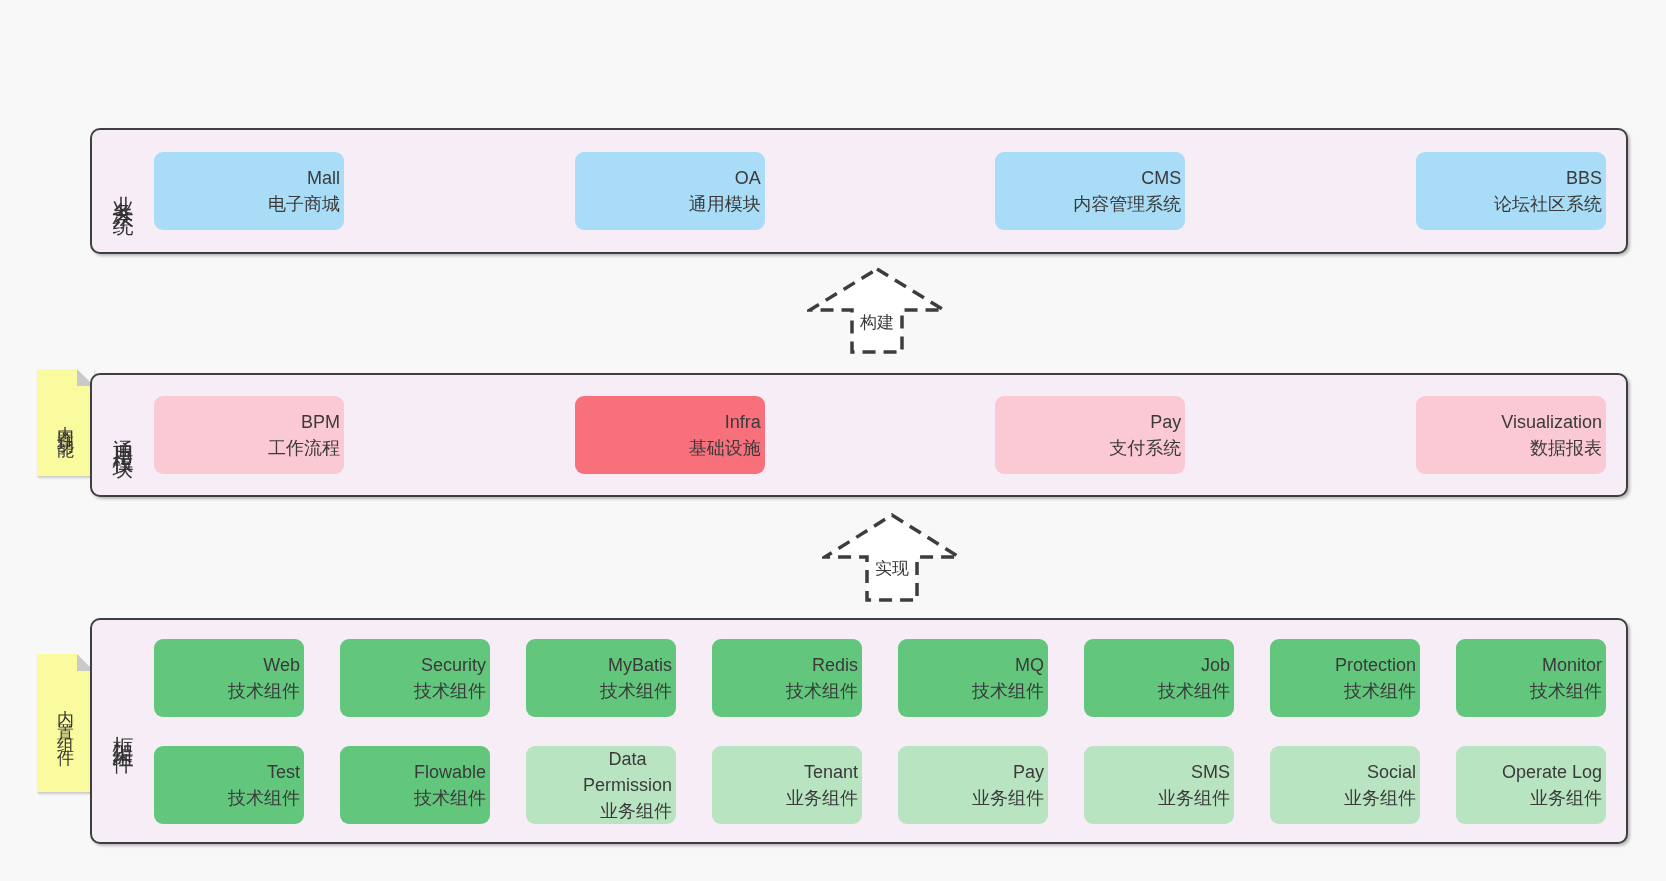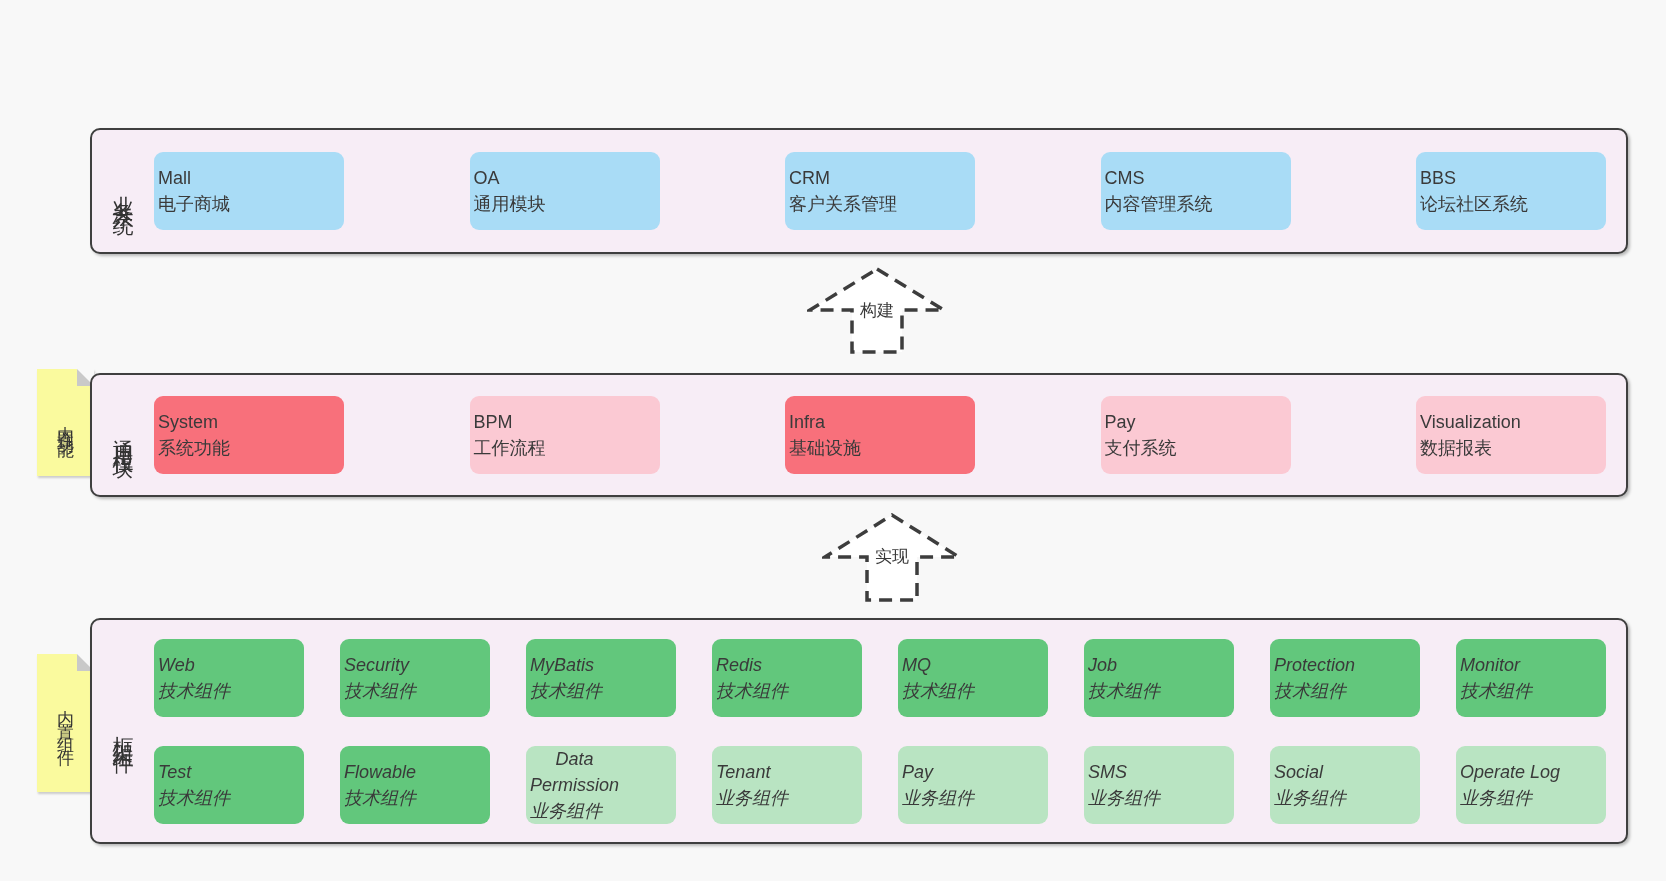--- a/index.html
+++ b/index.html
@@ -17,25 +17,25 @@
   #layer-modules{top:373px;height:124px;}
   #layer-components{top:618px;height:226px;}
 
   .v-label{
     width:62px;flex:0 0 62px;display:flex;align-items:center;justify-content:center;
     writing-mode:vertical-rl;text-orientation:upright;
     font-size:21px;letter-spacing:6px;color:#333;
   }
 
   .box-zone{flex:1;display:flex;align-items:center;justify-content:space-between;padding:0 20px 0 0;}
-  .box-zone.grid{flex-direction:column;justify-content:center;gap:29px;padding:21px 20px 20px 0;box-sizing:border-box;font-style:italic;}
+  .box-zone.grid{flex-direction:column;justify-content:center;gap:29px;padding:21px 20px 20px 0;box-sizing:border-box;}
   .box-row{width:100%;display:flex;justify-content:space-between;}
 
   .box{
-    border-radius:9px;display:flex;flex-direction:column;align-items:flex-start;justify-content:center;
+    border-radius:9px;display:flex;flex-direction:column;align-items:flex-end;justify-content:center;
     text-align:center;color:#3a3a3a;font-size:18px;line-height:26px;
     width:190px;height:78px;box-sizing:border-box;padding:2px 4px;
   }
   .box-zone.grid .box{width:150px;height:78px;}
   .box-title{white-space:pre-line;}
   .blue{background:#a9dcf6;}
   .red{background:#f8707b;}
   .pink{background:#fbc9d3;}
   .green{background:#62c77c;}
   .lightgreen{background:#b9e4c2;}
@@ -57,21 +57,21 @@
     font-size:17px;color:#333;letter-spacing:5px;
   }
   #sticky-components .s-label{letter-spacing:13px;}
 
   
   .arrow{position:absolute;z-index:2;}
   #arrow-build{left:807px;top:266px;width:140px;height:90px;}
   #arrow-implement{left:822px;top:512px;width:140px;height:92px;}
   .arrow svg{display:block;}
   .arrow-label{
-    position:absolute;left:50%;top:32px;transform:translateX(-50%);
+    position:absolute;left:50%;top:44px;transform:translateX(-50%);
     background:#ffffff;padding:1px 3px;font-size:17px;color:#3a3a3a;white-space:nowrap;
   }
 </style>
 </head>
 <body>
 
 <div class="canvas">
 
   <div class="sticky" id="sticky-modules">
     <span class="s-label">内置功能</span>
@@ -83,24 +83,20 @@
   <section class="layer" id="layer-business">
     <div class="v-label">业务系统</div>
     <div class="box-zone">
         <div class="box blue">
           <div class="box-title">Mall</div>
           <div class="box-sub">电子商城</div>
         </div>
         <div class="box blue">
           <div class="box-title">OA</div>
           <div class="box-sub">通用模块</div>
-        </div>
-        <div class="box blue">
-          <div class="box-title">CRM</div>
-          <div class="box-sub">客户关系管理</div>
         </div>
         <div class="box blue">
           <div class="box-title">CMS</div>
           <div class="box-sub">内容管理系统</div>
         </div>
         <div class="box blue">
           <div class="box-title">BBS</div>
           <div class="box-sub">论坛社区系统</div>
         </div>
       </div>
@@ -109,24 +105,20 @@
   <div class="arrow" id="arrow-build">
     <svg width="140" height="90" viewBox="0 0 140 90">
       <polygon points="70,3 137,44 95,44 95,86 45,86 45,44 3,44" fill="#ffffff" stroke="#3d3d3d" stroke-width="3.5" stroke-dasharray="13 8"></polygon>
     </svg>
     <span class="arrow-label">构建</span>
   </div>
 
   <section class="layer" id="layer-modules">
     <div class="v-label">通用模块</div>
     <div class="box-zone">
-        <div class="box red">
-          <div class="box-title">System</div>
-          <div class="box-sub">系统功能</div>
-        </div>
         <div class="box pink">
           <div class="box-title">BPM</div>
           <div class="box-sub">工作流程</div>
         </div>
         <div class="box red">
           <div class="box-title">Infra</div>
           <div class="box-sub">基础设施</div>
         </div>
         <div class="box pink">
           <div class="box-title">Pay</div>

